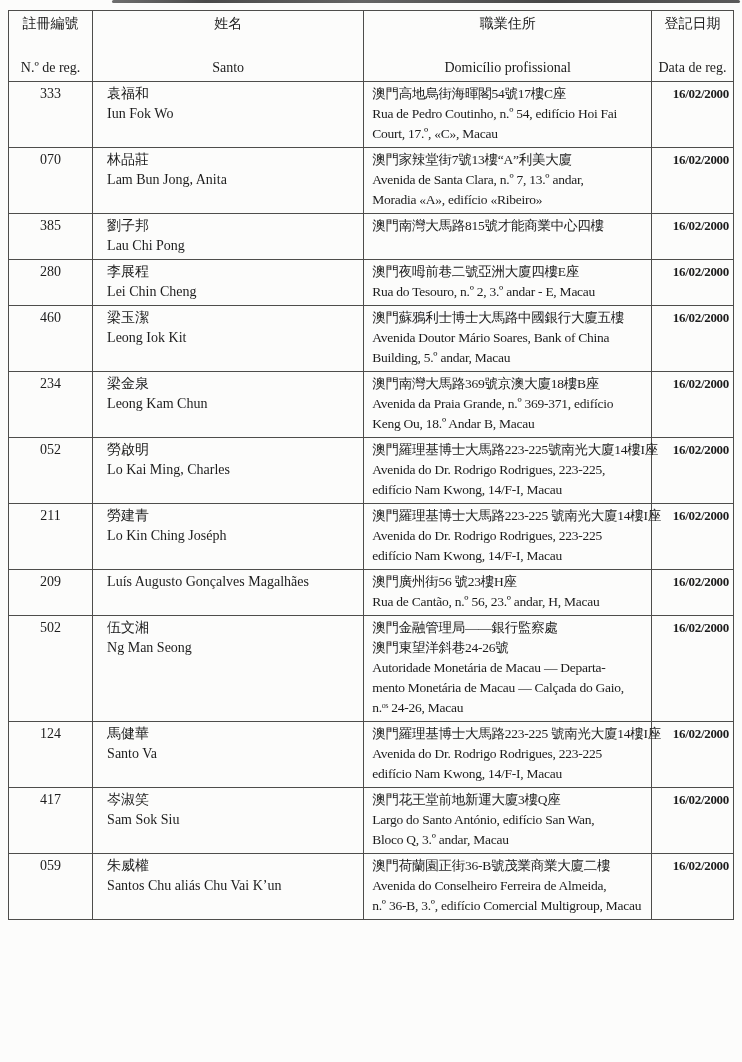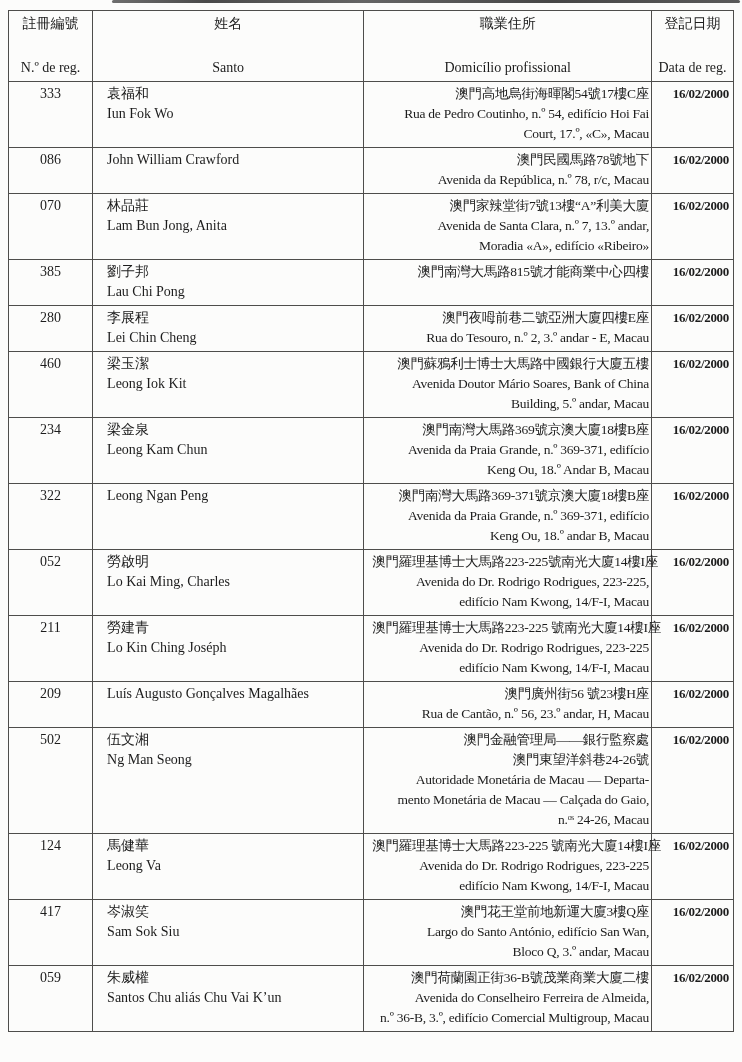--- a/index.html
+++ b/index.html
@@ -39,21 +39,21 @@
     vertical-align: top;
     font-weight: normal;
     padding: 2px 4px 3px 4px;
     font-size: 14px;
     line-height: 20px;
   }
   .reg-table th { text-align: center; padding: 3px 2px; }
   .cell-line { white-space: nowrap; }
   td.col-reg  { text-align: center; }
   td.col-name { padding-left: 14px; }
-  td.col-addr { padding-left: 8px; padding-right: 2px; font-size: 13.5px; letter-spacing: -0.25px; text-align: right; }
+  td.col-addr { padding-left: 8px; padding-right: 2px; font-size: 13.5px; letter-spacing: -0.25px; }
   td.col-date { text-align: right; font-size: 13px; letter-spacing: -0.3px; font-weight: bold; }
   th .h-zh { font-size: 14px; }
   th .h-pt { font-size: 14px; margin-top: 24px; }
 </style>
 </head>
 <body>
 
 <div class="page">
 
   <div class="scan-artifact-top"></div>
@@ -98,35 +98,20 @@
             <div class="cell-line">澳門高地烏街海暉閣54號17樓C座</div>
             <div class="cell-line">Rua de Pedro Coutinho, n.º 54, edifício Hoi Fai</div>
             <div class="cell-line">Court, 17.º, «C», Macau</div>
           </td>
           <td class="cell col-date">
             <div class="cell-line">16/02/2000</div>
           </td>
         </tr>
         <tr>
           <td class="cell col-reg">
-            <div class="cell-line">086</div>
-          </td>
-          <td class="cell col-name">
-            <div class="cell-line">John William Crawford</div>
-          </td>
-          <td class="cell col-addr">
-            <div class="cell-line">澳門民國馬路78號地下</div>
-            <div class="cell-line">Avenida da República, n.º 78, r/c, Macau</div>
-          </td>
-          <td class="cell col-date">
-            <div class="cell-line">16/02/2000</div>
-          </td>
-        </tr>
-        <tr>
-          <td class="cell col-reg">
             <div class="cell-line">070</div>
           </td>
           <td class="cell col-name">
             <div class="cell-line">林品莊</div>
             <div class="cell-line">Lam Bun Jong, Anita</div>
           </td>
           <td class="cell col-addr">
             <div class="cell-line">澳門家辣堂街7號13樓“A”利美大廈</div>
             <div class="cell-line">Avenida de Santa Clara, n.º 7, 13.º andar,</div>
             <div class="cell-line">Moradia «A», edifício «Ribeiro»</div>
@@ -188,36 +173,20 @@
             <div class="cell-line">234</div>
           </td>
           <td class="cell col-name">
             <div class="cell-line">梁金泉</div>
             <div class="cell-line">Leong Kam Chun</div>
           </td>
           <td class="cell col-addr">
             <div class="cell-line">澳門南灣大馬路369號京澳大廈18樓B座</div>
             <div class="cell-line">Avenida da Praia Grande, n.º 369-371, edifício</div>
             <div class="cell-line">Keng Ou, 18.º Andar B, Macau</div>
-          </td>
-          <td class="cell col-date">
-            <div class="cell-line">16/02/2000</div>
-          </td>
-        </tr>
-        <tr>
-          <td class="cell col-reg">
-            <div class="cell-line">322</div>
-          </td>
-          <td class="cell col-name">
-            <div class="cell-line">Leong Ngan Peng</div>
-          </td>
-          <td class="cell col-addr">
-            <div class="cell-line">澳門南灣大馬路369-371號京澳大廈18樓B座</div>
-            <div class="cell-line">Avenida da Praia Grande, n.º 369-371, edifício</div>
-            <div class="cell-line">Keng Ou, 18.º andar B, Macau</div>
           </td>
           <td class="cell col-date">
             <div class="cell-line">16/02/2000</div>
           </td>
         </tr>
         <tr>
           <td class="cell col-reg">
             <div class="cell-line">052</div>
           </td>
           <td class="cell col-name">
@@ -283,21 +252,21 @@
           <td class="cell col-date">
             <div class="cell-line">16/02/2000</div>
           </td>
         </tr>
         <tr>
           <td class="cell col-reg">
             <div class="cell-line">124</div>
           </td>
           <td class="cell col-name">
             <div class="cell-line">馬健華</div>
-            <div class="cell-line">Leong Va</div>
+            <div class="cell-line">Santo Va</div>
           </td>
           <td class="cell col-addr">
             <div class="cell-line">澳門羅理基博士大馬路223-225 號南光大廈14樓I座</div>
             <div class="cell-line">Avenida do Dr. Rodrigo Rodrigues, 223-225</div>
             <div class="cell-line">edifício Nam Kwong, 14/F-I, Macau</div>
           </td>
           <td class="cell col-date">
             <div class="cell-line">16/02/2000</div>
           </td>
         </tr>

